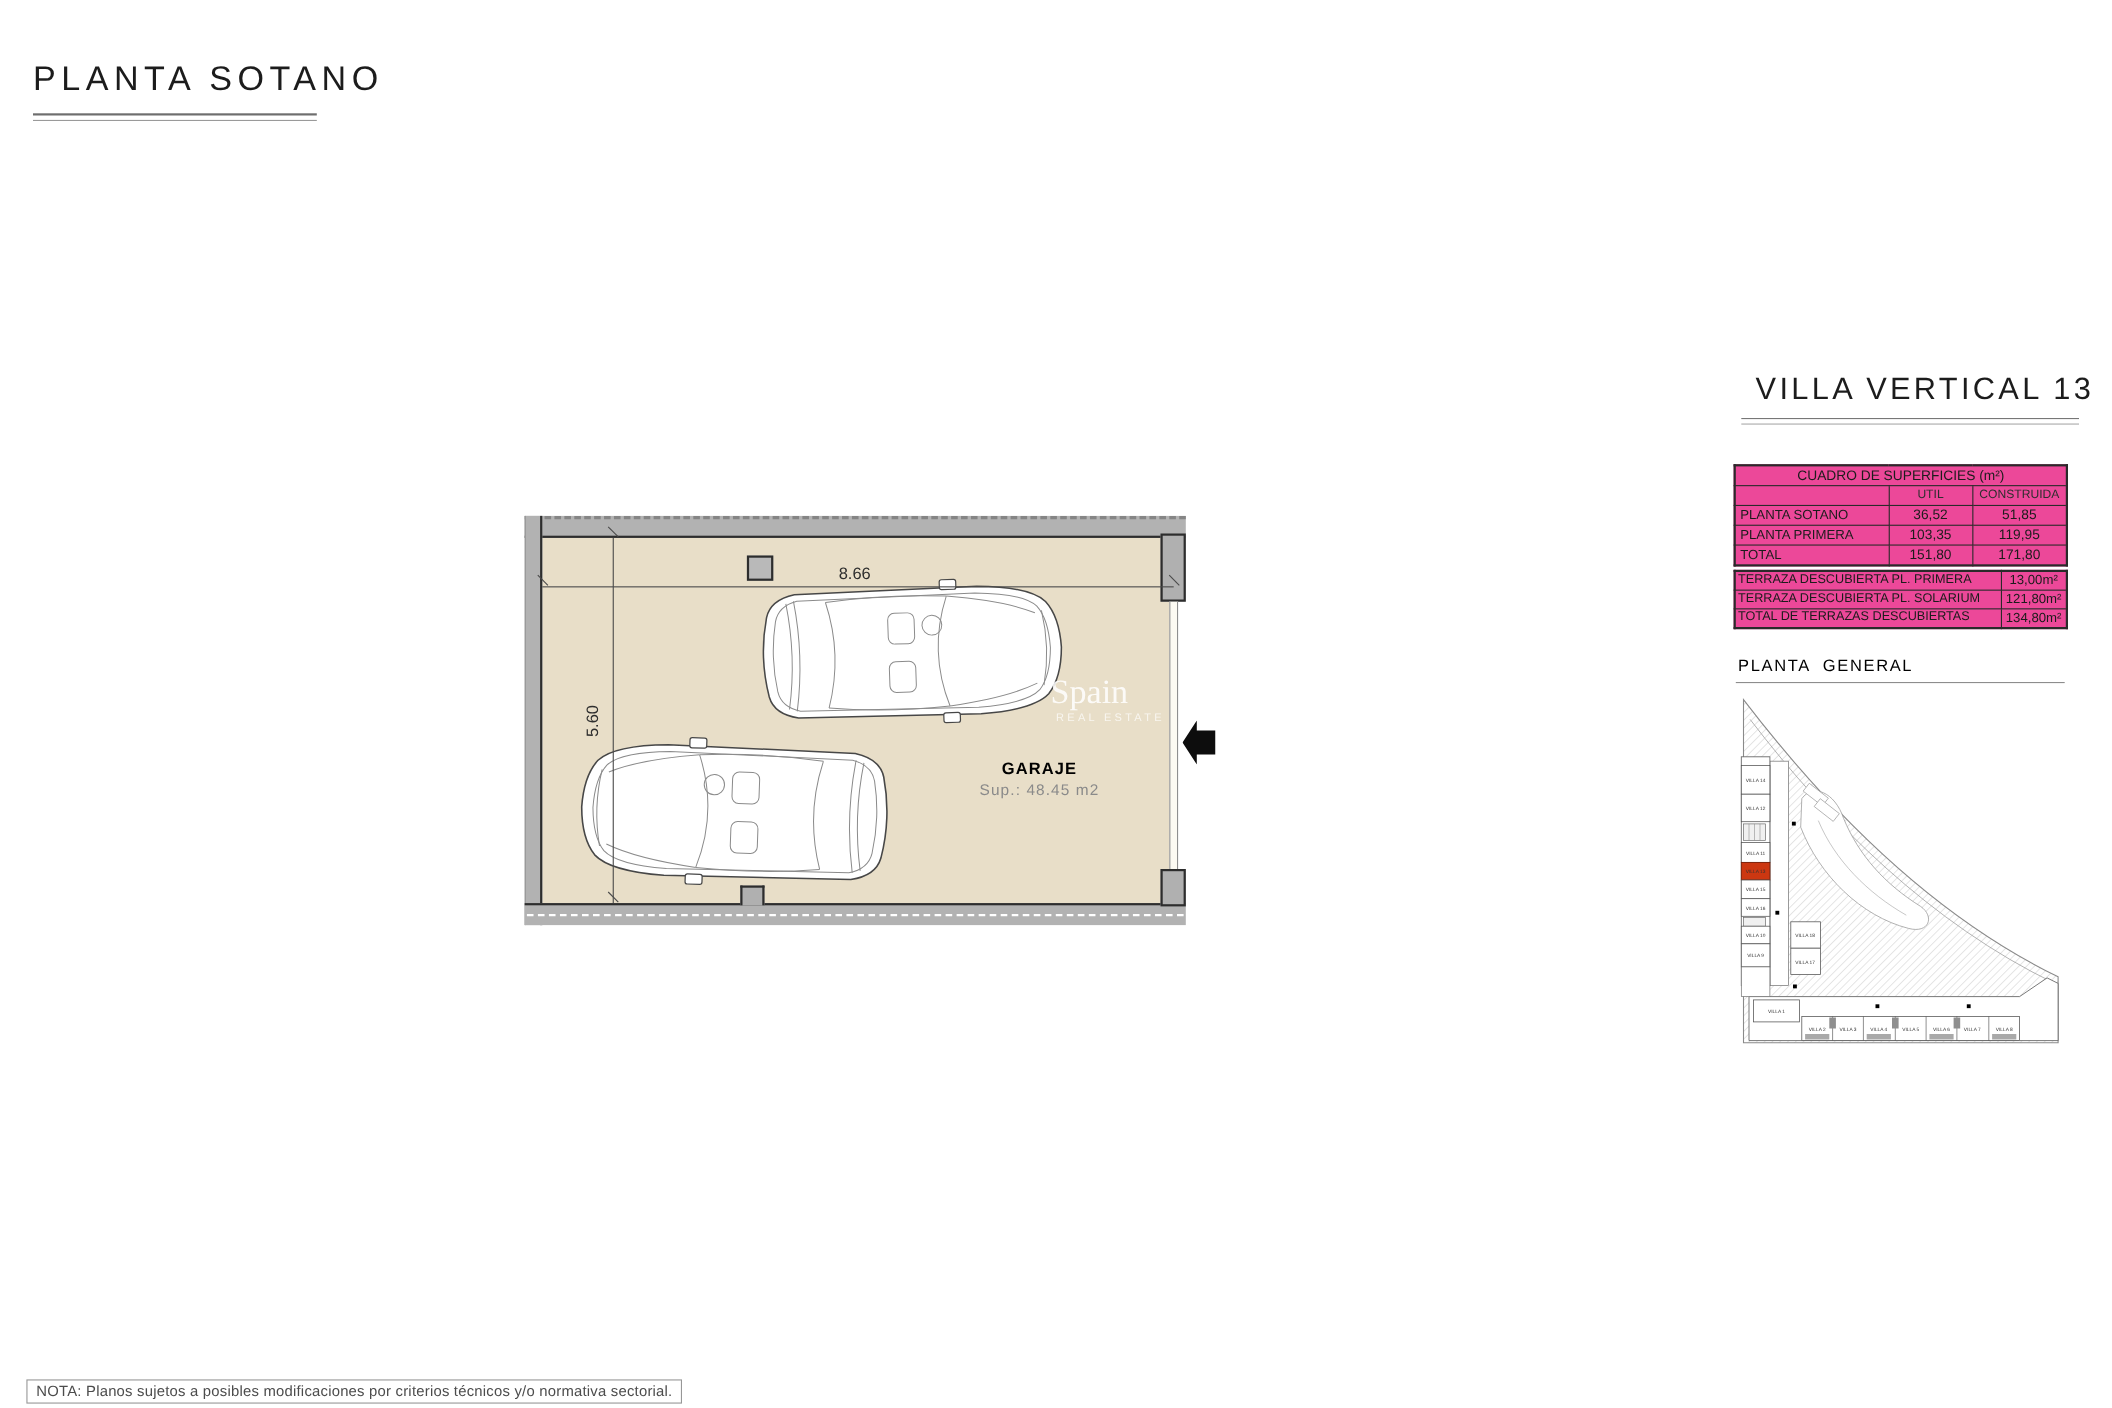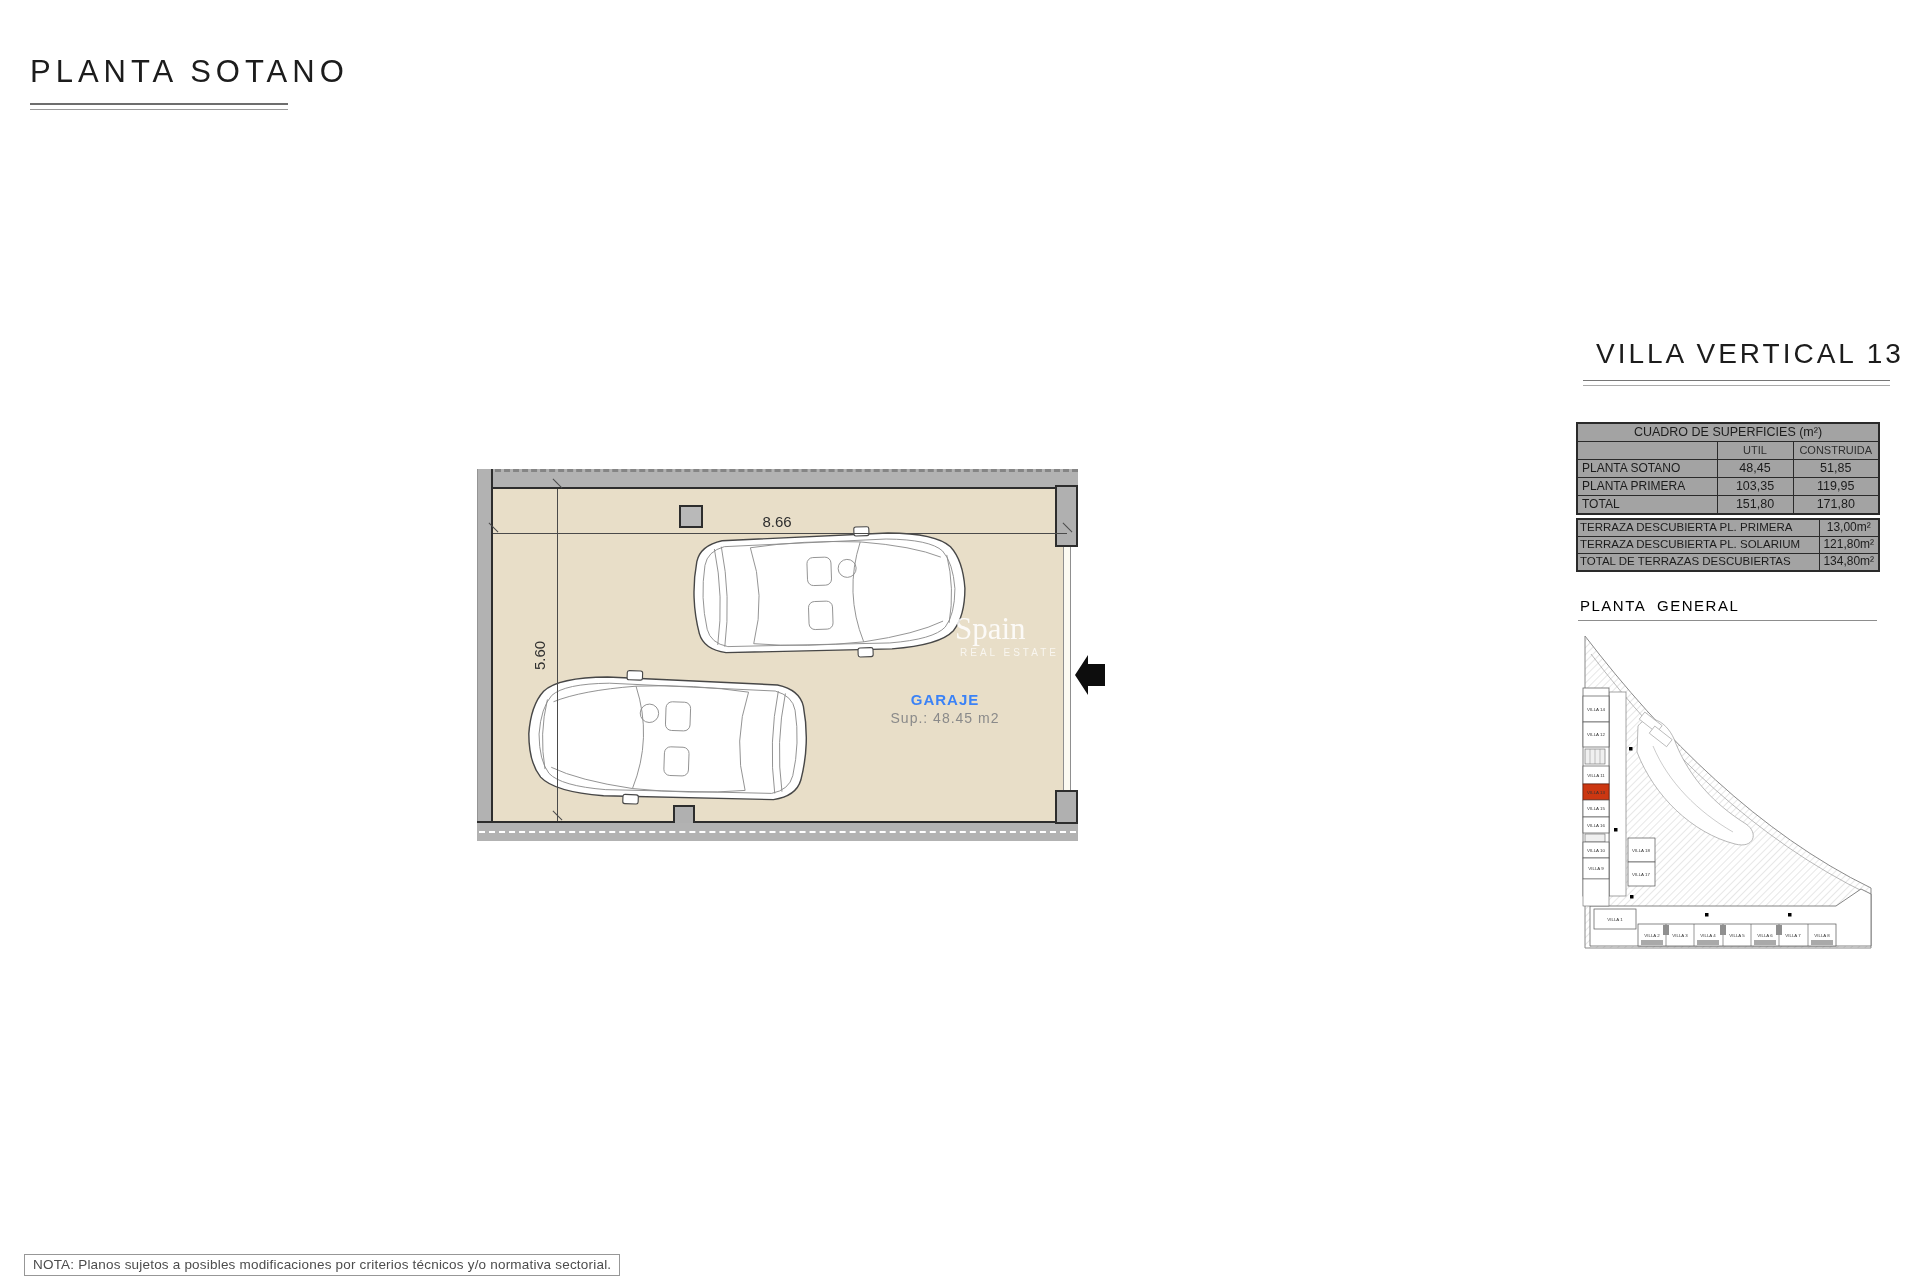--- a/index.html
+++ b/index.html
@@ -47,27 +47,27 @@
 
   .car{position:absolute;z-index:2;overflow:visible;}
   .car1{left:213px;top:62px;transform:rotate(-2deg);}
   .car2{left:46px;top:206px;transform:rotate(2deg);}
 
   .watermark{position:absolute;left:478px;top:144px;z-index:4;color:rgba(255,255,255,0.85);
             font-family:"Liberation Serif",serif;font-size:31px;line-height:1;}
   .watermark-sub{position:absolute;left:483px;top:178px;z-index:4;color:rgba(255,255,255,0.72);
             font-size:10px;letter-spacing:3px;font-family:"Liberation Sans",sans-serif;}
   .room-label{position:absolute;left:388px;top:222px;width:160px;text-align:center;z-index:4;}
-  .room-name{font-size:15px;font-weight:bold;letter-spacing:1px;color:#3b82f6;}
+  .room-name{font-size:15px;font-weight:bold;letter-spacing:1px;color:#000000;}
   .room-area{font-size:14px;color:#8a8a8a;letter-spacing:1px;margin-top:2px;}
 
   .entry-arrow{position:absolute;left:1075px;top:655px;width:30px;height:40px;}
 
   
-  table{border-collapse:collapse;table-layout:fixed;background:#a3a3a3;}
+  table{border-collapse:collapse;table-layout:fixed;background:#ec4899;}
   .surfaces{position:absolute;left:1576px;top:422px;width:302px;border:2px solid #2a2a2a;
             font-size:12px;color:#1c1c1c;}
   .surfaces td{border:1px solid #2a2a2a;padding:1px 4px;height:15px;line-height:1.15;overflow:hidden;white-space:nowrap;}
   .surfaces .t-title{text-align:center;font-size:12.5px;}
   .surfaces .t-colhead{text-align:center;font-size:11px;color:#2e2e2e;}
   .surfaces .t-num{text-align:center;font-size:12.5px;}
   .terraces{position:absolute;left:1576px;top:518px;width:302px;border:2px solid #2a2a2a;
             font-size:11.5px;color:#1c1c1c;}
   .terraces td{border:1px solid #2a2a2a;padding:1px 2px;height:14px;line-height:1.15;overflow:hidden;white-space:nowrap;}
   .terraces .t-val{text-align:center;font-size:12px;}
@@ -177,21 +177,21 @@
         <tr>
           <td colspan="3" class="t-title">CUADRO DE SUPERFICIES (m²)</td>
         </tr>
     <tr>
       <td></td>
       <td class="t-colhead">UTIL</td>
       <td class="t-colhead">CONSTRUIDA</td>
     </tr>
     <tr>
       <td>PLANTA SOTANO</td>
-      <td class="t-num">48,45</td>
+      <td class="t-num">36,52</td>
       <td class="t-num">51,85</td>
     </tr>
     <tr>
       <td>PLANTA PRIMERA</td>
       <td class="t-num">103,35</td>
       <td class="t-num">119,95</td>
     </tr>
     <tr>
       <td>TOTAL</td>
       <td class="t-num">151,80</td>

